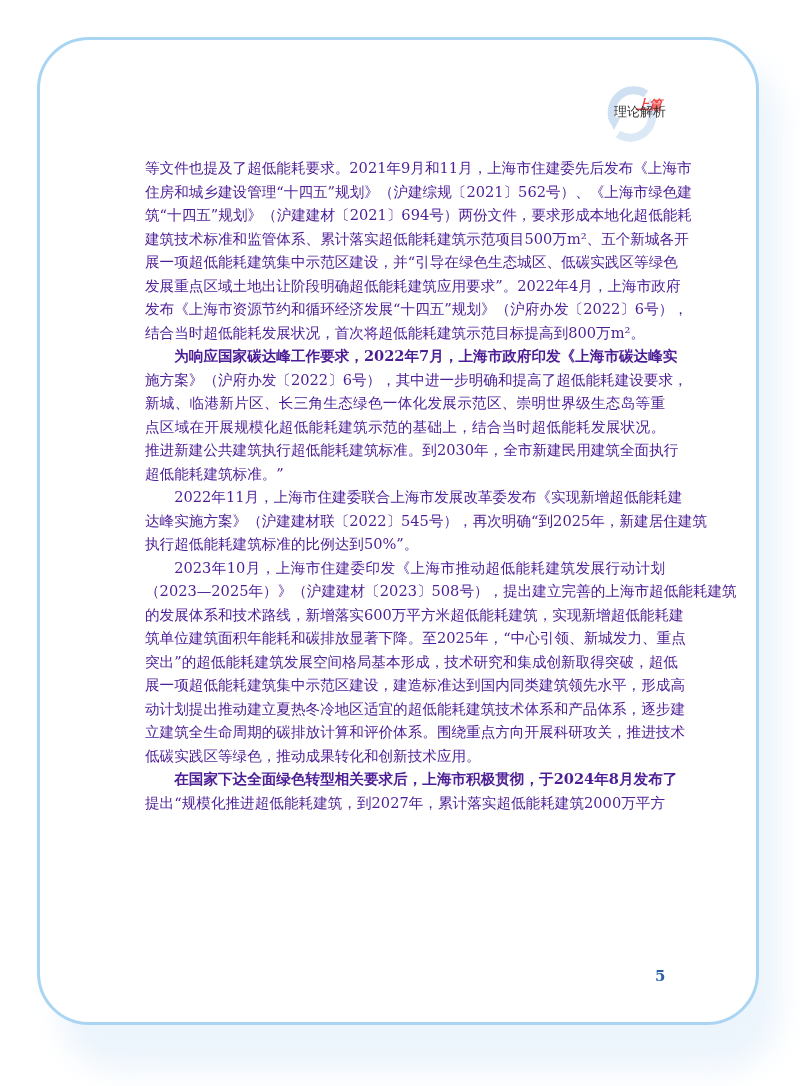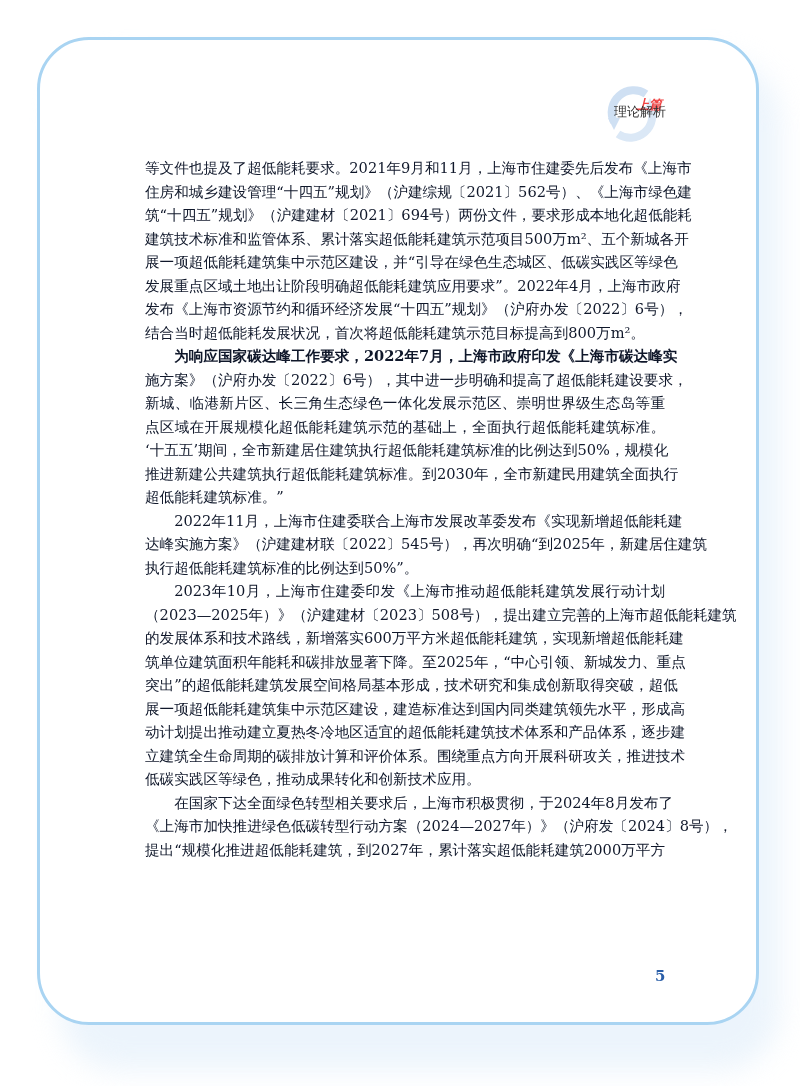--- a/index.html
+++ b/index.html
@@ -27,21 +27,21 @@
   .badge .t1 {
     position:absolute; right:2px; top:14px; font-size:13px; color:#ef4444; font-weight:bold;
     letter-spacing:0px;
     font-style:italic;
   }
   .badge .t2 {
     position:absolute; right:-2px; top:21px; font-size:13px; color:#333; white-space:nowrap;
   }
   .content {
     position:absolute; left:145px; top:156px; width:520px;
-    font-size:14.6px; line-height:23.5px; color:#0f172a;
+    font-size:14.6px; line-height:23.5px; color:#4c1d95;
     text-align:justify;
   }
   .content p { margin:0; }
   .content .ln { display:block; white-space:nowrap; text-align-last:justify; text-align:justify; }
   .content .ln.last { text-align-last:left; }
   .page-num {
     position:absolute; left:655px; top:967px; font-size:15px; color:#2a5ea8; font-weight:bold;
   }
 </style>
 </head>
@@ -70,41 +70,39 @@
       <span class="ln">建筑技术标准和监管体系、累计落实超低能耗建筑示范项目500万m²、五个新城各开</span>
       <span class="ln">展一项超低能耗建筑集中示范区建设，并“引导在绿色生态城区、低碳实践区等绿色</span>
       <span class="ln">发展重点区域土地出让阶段明确超低能耗建筑应用要求”。2022年4月，上海市政府</span>
       <span class="ln">发布《上海市资源节约和循环经济发展“十四五”规划》（沪府办发〔2022〕6号），</span>
       <span class="ln last">结合当时超低能耗发展状况，首次将超低能耗建筑示范目标提高到800万m²。</span>
     </p>
     <p>
       <span class="ln" style="text-indent: 2em; font-weight: bold;">为响应国家碳达峰工作要求，2022年7月，上海市政府印发《上海市碳达峰实</span>
       <span class="ln">施方案》（沪府办发〔2022〕6号），其中进一步明确和提高了超低能耗建设要求，</span>
       <span class="ln">新城、临港新片区、长三角生态绿色一体化发展示范区、崇明世界级生态岛等重</span>
-      <span class="ln">点区域在开展规模化超低能耗建筑示范的基础上，全面执行超低能耗建筑标准。</span>
-      <span class="ln">‘十五五’期间，全市新建居住建筑执行超低能耗建筑标准的比例达到50%，规模化</span>
+      <span class="ln">点区域在开展规模化超低能耗建筑示范的基础上，结合当时超低能耗发展状况。</span>
       <span class="ln">推进新建公共建筑执行超低能耗建筑标准。到2030年，全市新建民用建筑全面执行</span>
       <span class="ln last">超低能耗建筑标准。”</span>
     </p>
     <p>
       <span class="ln" style="text-indent: 2em;">2022年11月，上海市住建委联合上海市发展改革委发布《实现新增超低能耗建</span>
       <span class="ln">达峰实施方案》（沪建建材联〔2022〕545号），再次明确“到2025年，新建居住建筑</span>
       <span class="ln last">执行超低能耗建筑标准的比例达到50%”。</span>
     </p>
     <p>
       <span class="ln" style="text-indent: 2em;">2023年10月，上海市住建委印发《上海市推动超低能耗建筑发展行动计划</span>
       <span class="ln">（2023—2025年）》（沪建建材〔2023〕508号），提出建立完善的上海市超低能耗建筑</span>
       <span class="ln">的发展体系和技术路线，新增落实600万平方米超低能耗建筑，实现新增超低能耗建</span>
       <span class="ln">筑单位建筑面积年能耗和碳排放显著下降。至2025年，“中心引领、新城发力、重点</span>
       <span class="ln">突出”的超低能耗建筑发展空间格局基本形成，技术研究和集成创新取得突破，超低</span>
       <span class="ln">展一项超低能耗建筑集中示范区建设，建造标准达到国内同类建筑领先水平，形成高</span>
       <span class="ln">动计划提出推动建立夏热冬冷地区适宜的超低能耗建筑技术体系和产品体系，逐步建</span>
       <span class="ln">立建筑全生命周期的碳排放计算和评价体系。围绕重点方向开展科研攻关，推进技术</span>
       <span class="ln last">低碳实践区等绿色，推动成果转化和创新技术应用。</span>
     </p>
     <p>
-      <span class="ln" style="text-indent: 2em;">在国家下达全面绿色转型相关要求后，上海市积极贯彻，于2024年8月发布了</span>
-      <span class="ln">《上海市加快推进绿色低碳转型行动方案（2024—2027年）》（沪府发〔2024〕8号），</span>
+      <span class="ln" style="text-indent: 2em; font-weight: bold;">在国家下达全面绿色转型相关要求后，上海市积极贯彻，于2024年8月发布了</span>
       <span class="ln">提出“规模化推进超低能耗建筑，到2027年，累计落实超低能耗建筑2000万平方</span>
     </p>
   </div>
 
 <div class="page-num">5</div>
 
 </body></html>

